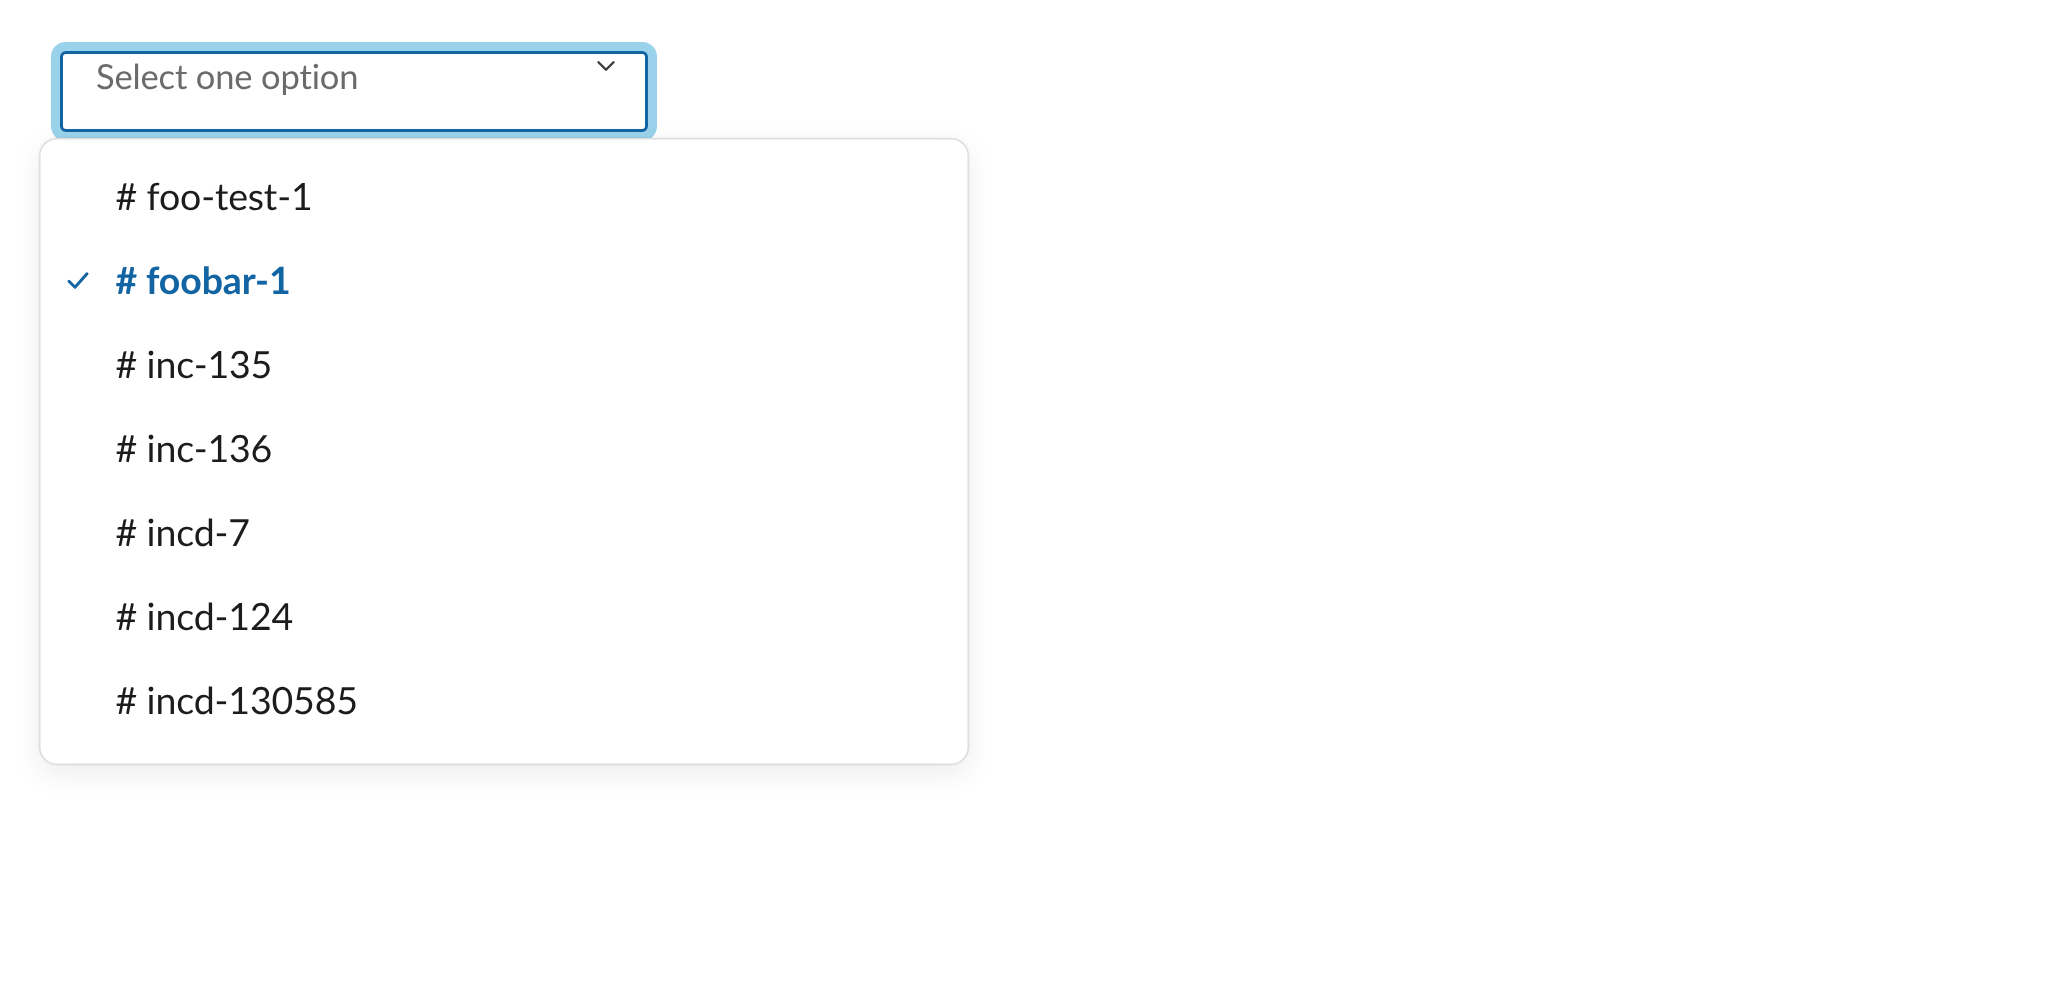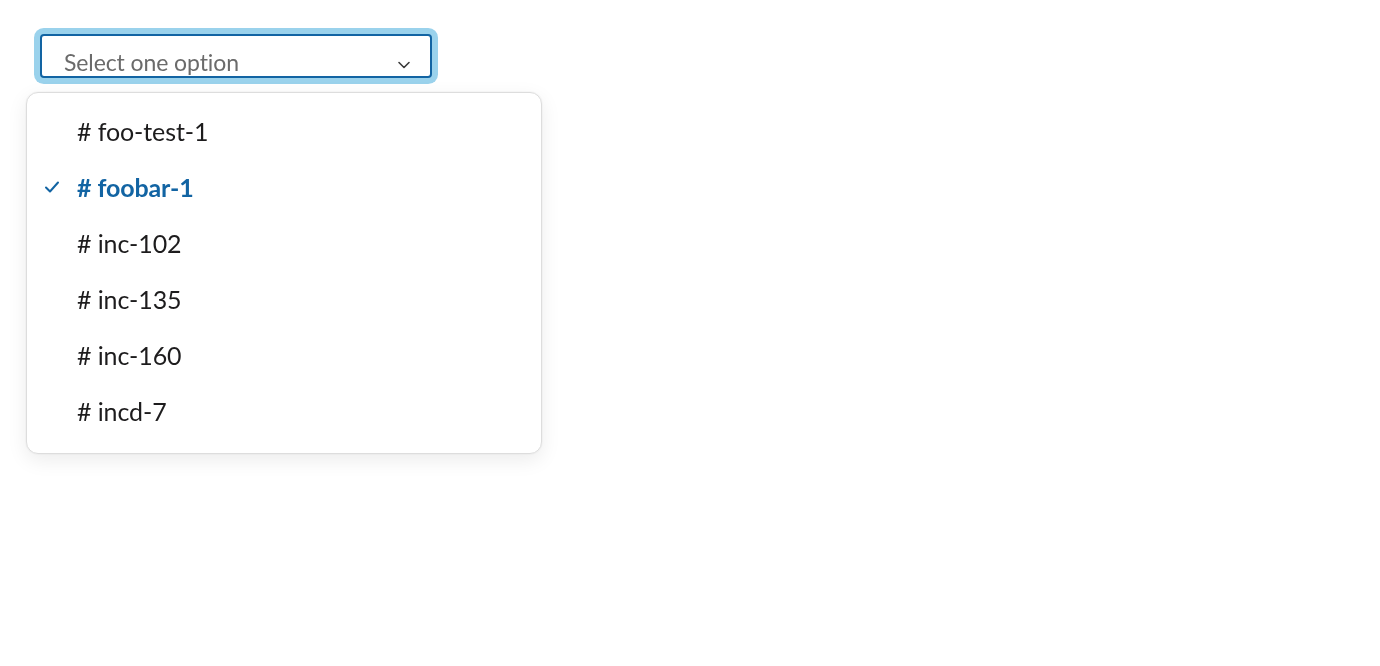--- a/index.html
+++ b/index.html
@@ -19,45 +19,45 @@
     font-family: "Lato", "Helvetica Neue", Arial, sans-serif;
     position: relative;
   }
   .wrap {
     position: absolute;
     left: 40px;
     top: 34px;
   }
   .select-trigger {
     width: 392px;
-    height: 44px;
+    height: 54px;
     border: 2px solid var(--border-focus);
     border-radius: 4px;
     box-shadow: 0 0 0 6px var(--focus-ring);
     background: #fff;
     display: flex;
-    align-items: flex-end;
+    align-items: flex-start;
     justify-content: space-between;
     padding: 0 18px 0 22px;
     cursor: pointer;
   }
   .select-trigger .placeholder {
     font-size: 23px;
     color: var(--text-placeholder);
     font-weight: 400;
     letter-spacing: -0.1px;
   }
   .select-trigger .chev {
     color: #3b3b3b;
   }
   .menu {
     position: absolute;
     left: -14px;
     top: 58px;
-    width: 516px;
+    width: 620px;
     background: #fff;
     border: 1px solid var(--menu-border);
     border-radius: 12px;
     box-shadow: 0 6px 20px rgba(0,0,0,0.08), 0 0 0 1px rgba(0,0,0,0.02);
     padding: 10px 0 14px 0;
   }
   .item {
     display: flex;
     align-items: center;
     height: 56px;
@@ -113,45 +113,51 @@
     <div class="item selected">
       <span class="check-slot">
         <svg width="18" height="18" viewBox="0 0 18 18" fill="none">
           <path d="M3 9.5 L7 13.5 L15 4.5" stroke="currentColor" stroke-width="2" stroke-linecap="round" stroke-linejoin="round"></path>
         </svg>
       </span>
       <span class="lbl"># foobar-1</span>
     </div>
 
 
-    <div class="item">
-      <span class="check-slot">
-        
-      </span>
-      <span class="lbl"># inc-102</span>
-    </div>
 
     <div class="item">
       <span class="check-slot">
         
       </span>
       <span class="lbl"># inc-135</span>
     </div>
 
     <div class="item">
       <span class="check-slot">
         
       </span>
-      <span class="lbl"># inc-160</span>
+      <span class="lbl"># inc-136</span>
     </div>
 
     <div class="item">
       <span class="check-slot">
         
       </span>
       <span class="lbl"># incd-7</span>
     </div>
 
+    <div class="item">
+      <span class="check-slot">
+        
+      </span>
+      <span class="lbl"># incd-124</span>
+    </div>
 
+    <div class="item">
+      <span class="check-slot">
+        
+      </span>
+      <span class="lbl"># incd-130585</span>
+    </div>
 
   </div>
 
 </div>
 
 </body></html>

